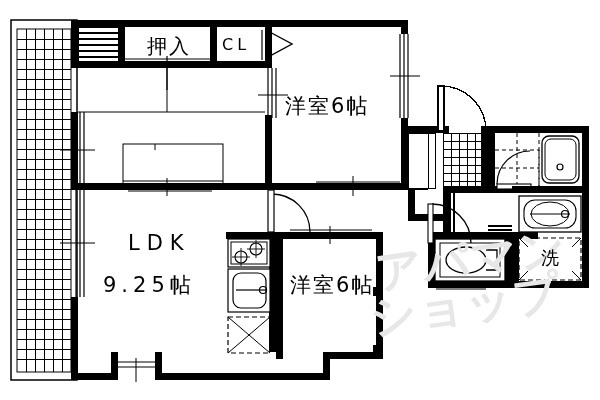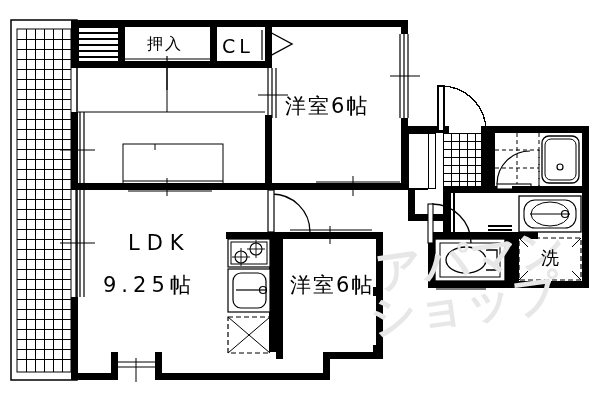--- a/index.html
+++ b/index.html
@@ -354,19 +354,19 @@
 
 
   <div class="lbl" style="left:285px;top:96px;font-size:21px;">洋室6帖</div>
 
   <div class="lbl" style="left:128px;top:233px;font-size:21px;letter-spacing:7px;">LDK</div>
 
   <div class="lbl" style="left:103px;top:275px;font-size:21px;letter-spacing:5px;text-align:right;">9.25帖</div>
 
   <div class="lbl" style="left:290px;top:275px;font-size:21px;">洋室6帖</div>
 
-  <div class="lbl" style="left:147px;top:36px;font-size:16px;text-align:right;">押入</div>
-
-  <div class="lbl" style="left:222px;top:37px;font-size:19px;letter-spacing:4px;">CL</div>
+  <div class="lbl" style="left:147px;top:36px;font-size:20px;text-align:right;">押入</div>
+
+  <div class="lbl" style="left:222px;top:37px;font-size:16px;letter-spacing:4px;">CL</div>
 
   <div class="lbl" style="left:541px;top:249px;font-size:18px;">洗</div>
 
 </div>
 
 </body></html>

